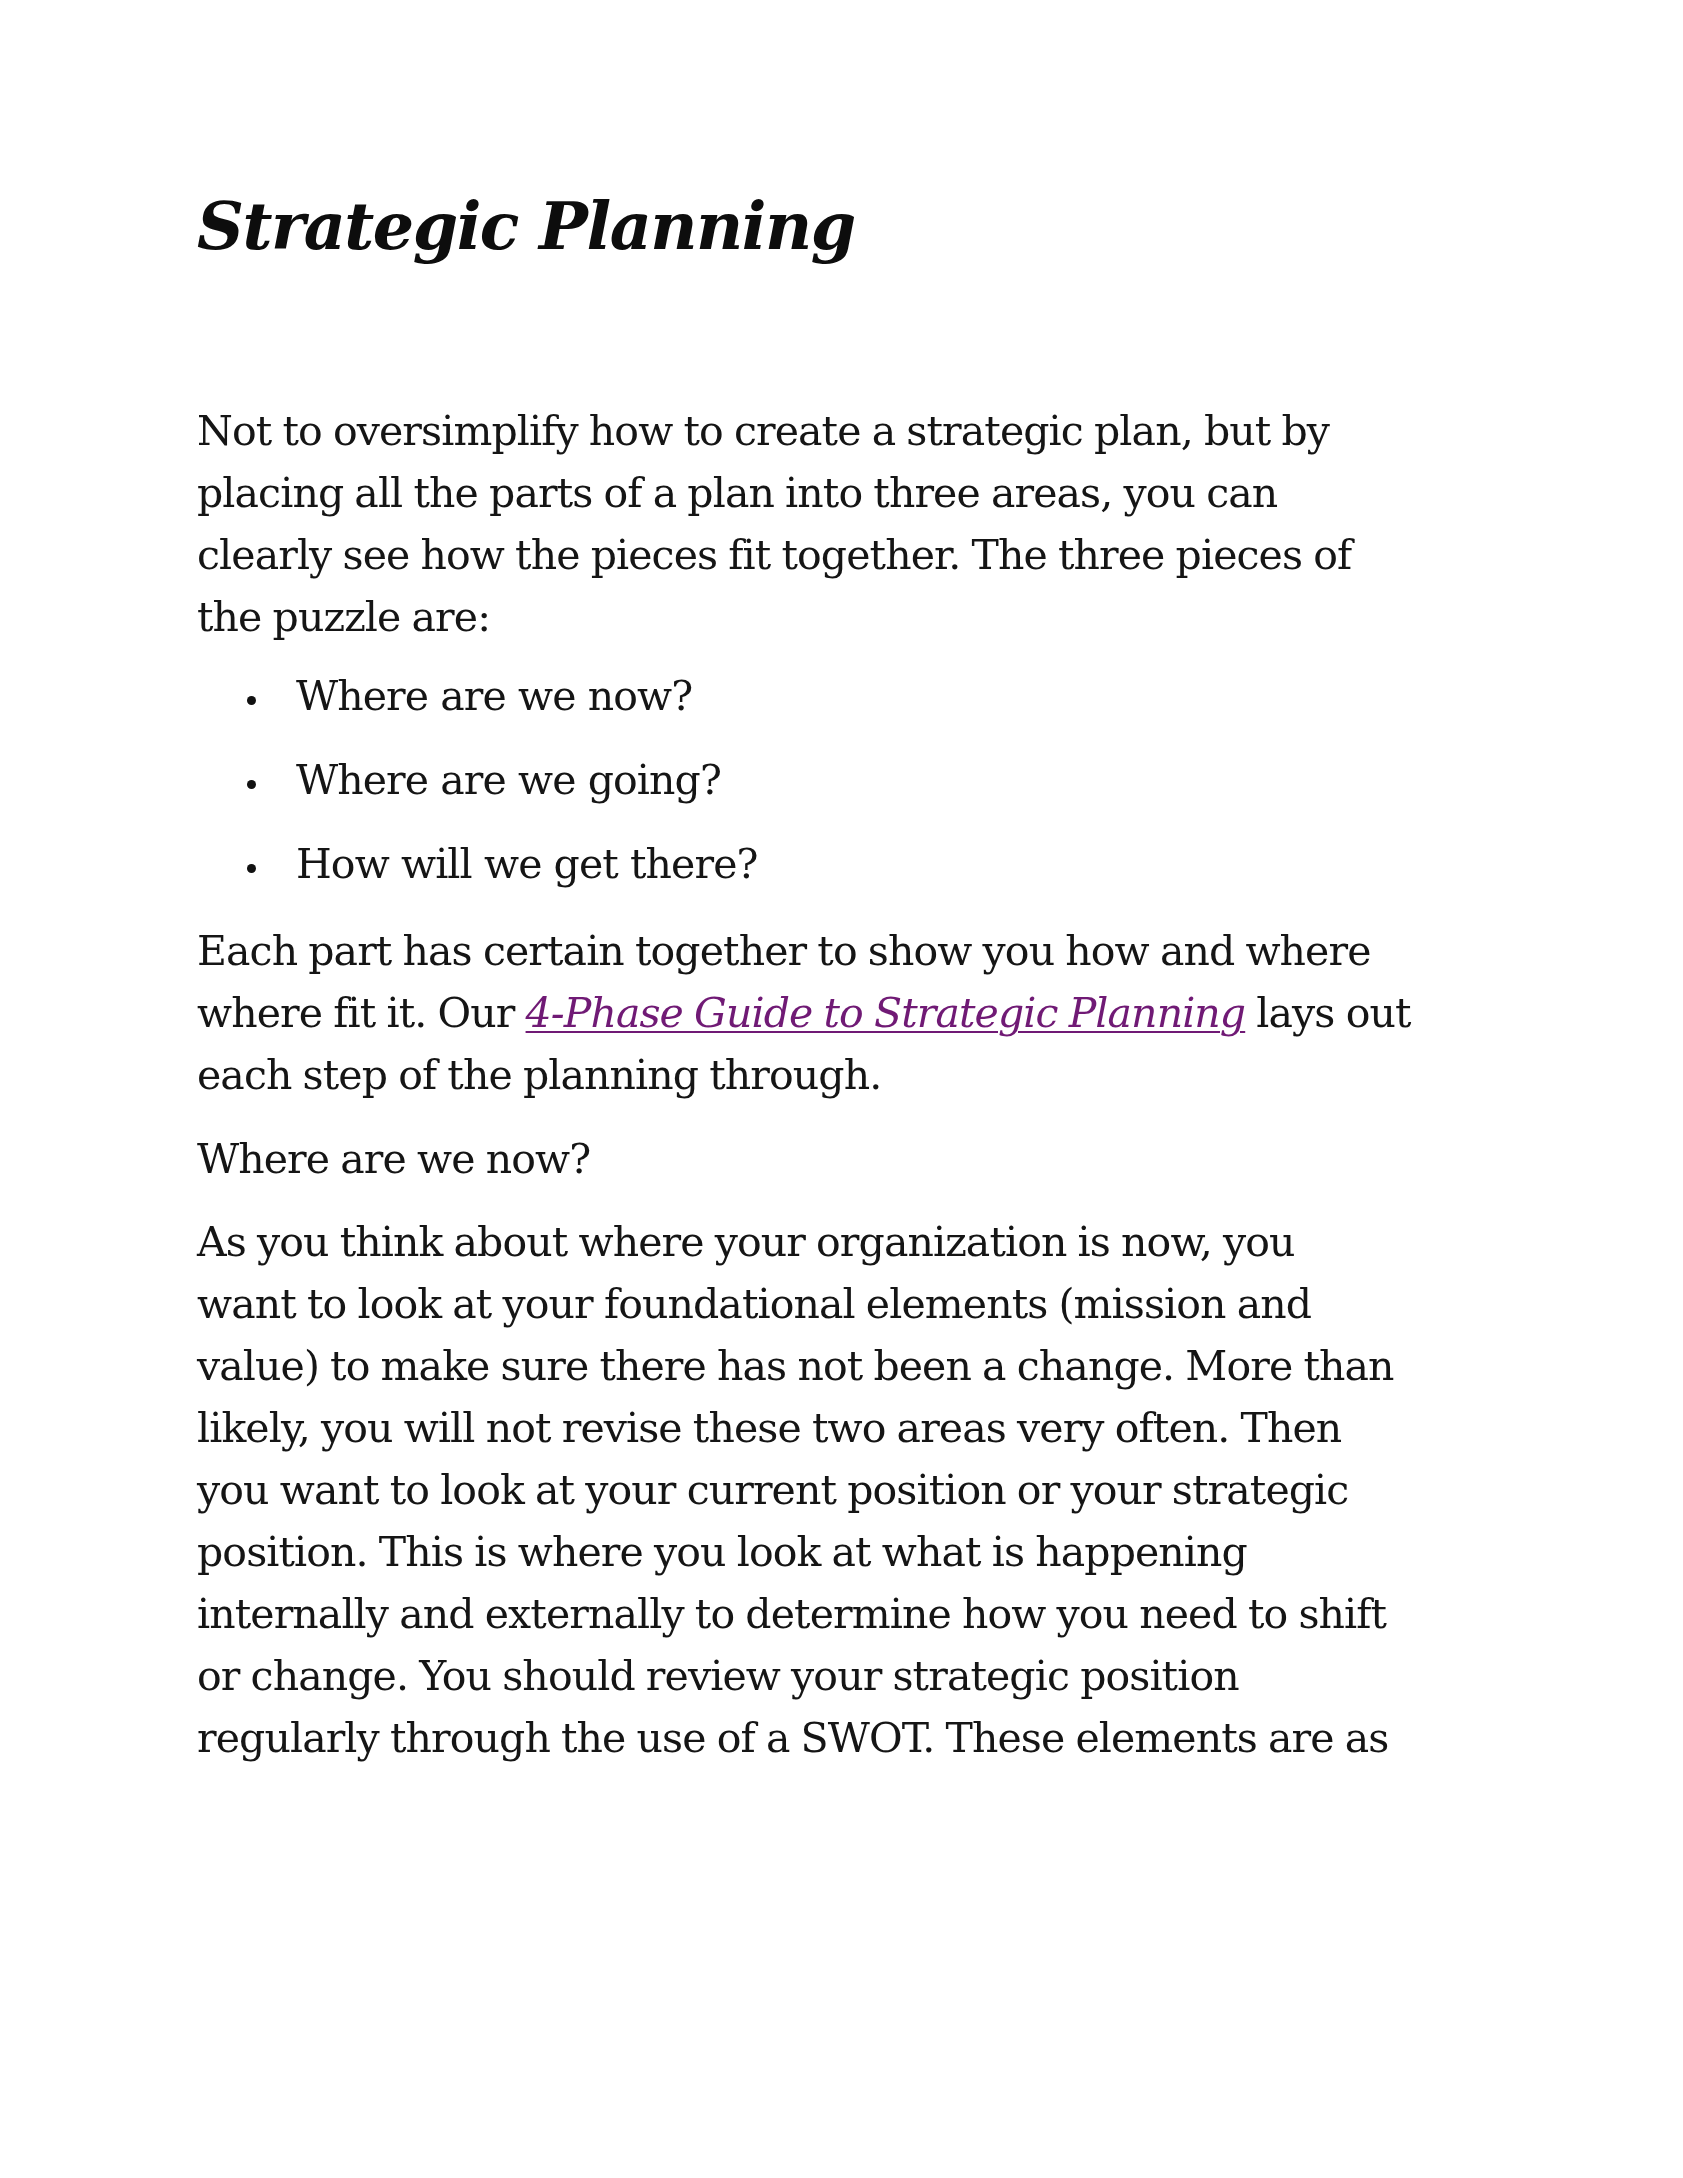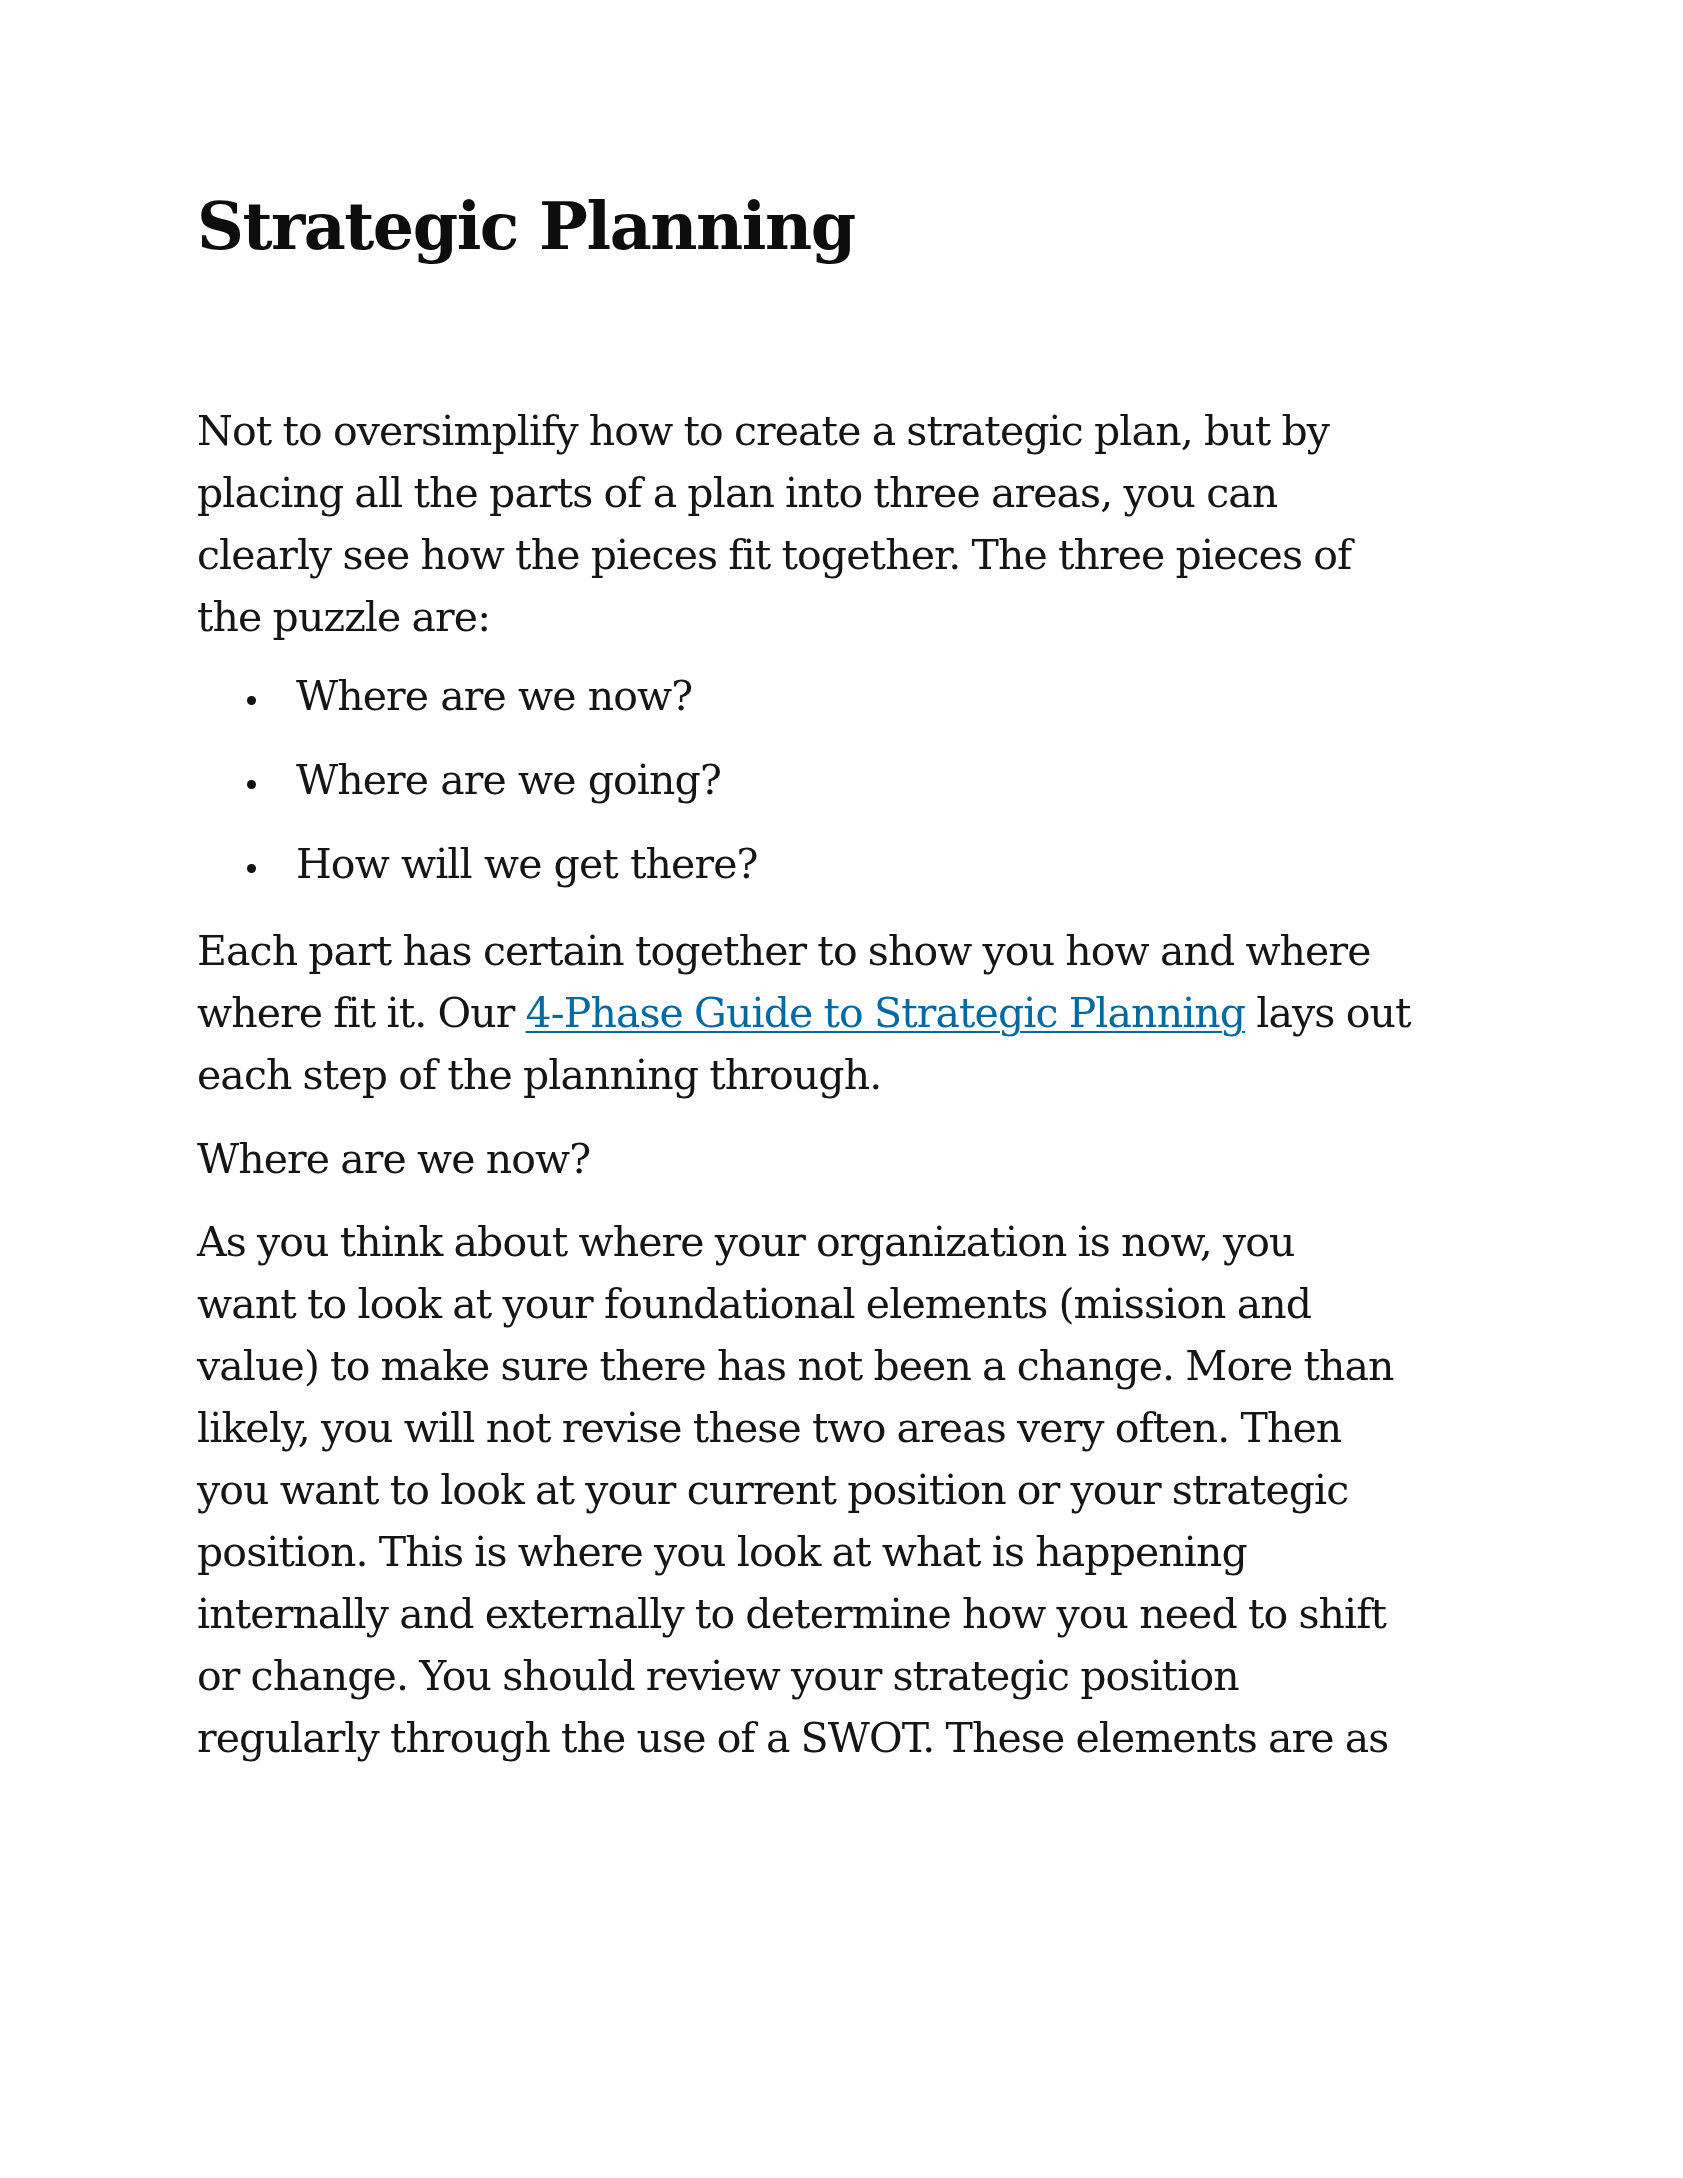--- a/index.html
+++ b/index.html
@@ -26,20 +26,21 @@
       top: 194px;
       left: 0;
       margin: 0;
       font-family: "DejaVu Serif", serif;
       font-weight: bold;
       font-size: 65px;
       letter-spacing: -1.5px;
       line-height: 1;
       color: #0d0d0d;
       white-space: nowrap;
+      font-style: italic;
     }
     .p {
       position: absolute;
       left: 0;
       margin: 0;
       font-size: 41px;
       line-height: 62px;
       letter-spacing: -0.9px;
       word-spacing: -1px;
       width: 1297px;
@@ -71,25 +72,26 @@
       top: 30px;
       width: 9px;
       height: 9px;
       border-radius: 50%;
       background: #111;
     }
     .p2 { top: 920px; }
     .p3 { top: 1128px; }
     .p4 { top: 1211px; }
     .link {
-      color: #0369a1;
+      color: #701a75;
       text-decoration: underline;
       text-decoration-thickness: 2px;
       text-underline-offset: 4px;
       cursor: pointer;
+      font-style: italic;
     }
   </style>
 </head>
 <body>
 
 <div class="page">
 
   <h1 class="title">Strategic Planning</h1>
 
   <p class="p p1">

